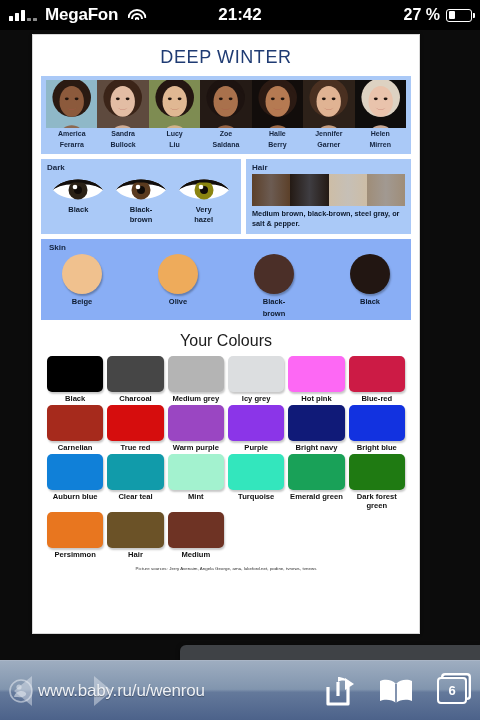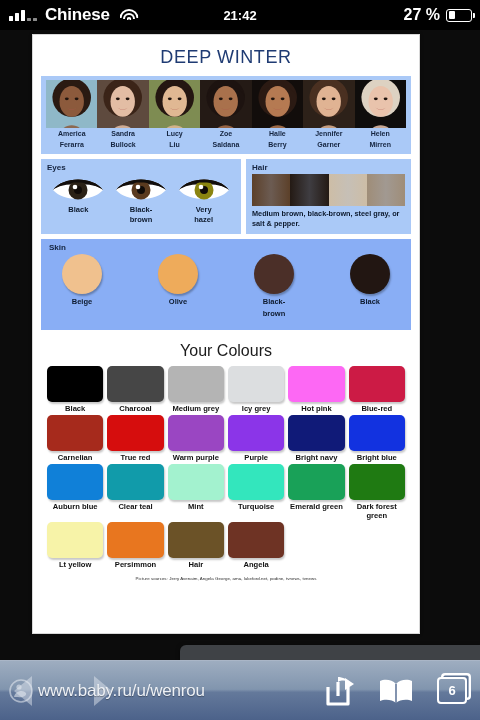--- a/index.html
+++ b/index.html
@@ -24,21 +24,21 @@
   .carrier{ margin-left:8px; font-size:17px; letter-spacing:-0.2px;}
   .wifi{ margin-left:9px; width:20px; height:15px; position:relative;}
   .wifi span{
     position:absolute; left:50%; transform:translateX(-50%);
     border:2.2px solid #fff; border-bottom:none;
     border-radius:50% 50% 0 0 / 100% 100% 0 0;
   }
   .wifi .a{ width:19px; height:9px; top:1px;}
   .wifi .b{ width:12px; height:6px; top:5px;}
   .wifi .c{ width:5px; height:3px; top:9px; border-width:2px;}
-  .clock{ position:absolute; left:0; width:480px; text-align:center; font-size:13px;}
+  .clock{ position:absolute; left:0; width:480px; text-align:center; font-size:17px;}
   .right{ margin-left:auto; display:flex; align-items:center; margin-right:8px; z-index:2;}
   .pct{ font-size:16px; margin-right:6px;}
   .batt{ width:26px; height:13px; border:1.6px solid #fff; border-radius:3px; position:relative;}
   .batt::after{ content:""; position:absolute; right:-4px; top:3.5px; width:2.4px; height:5px; background:#fff; border-radius:0 1px 1px 0;}
   .batt i{ position:absolute; left:1.5px; top:1.5px; bottom:1.5px; width:26%; background:#fff; border-radius:1px; display:block;}
 
   
   .webview{
     position:absolute; top:30px; left:0; width:480px; height:630px;
     background:#0c0c0c; overflow:hidden;
@@ -75,21 +75,21 @@
   .eyes-row{ display:flex; justify-content:space-around; }
   .eye-cell{ text-align:center; width:62px; }
   .eye{ width:54px; height:30px; margin:0 auto; position:relative; }
   .elabel{ font-size:7.5px; line-height:9px; color:#0d1a2e; font-weight:600; margin-top:1px;}
   .hair-panel{ flex:1; }
   .hairstrip{ width:100%; height:32px; display:flex; }
   .hairstrip i{ flex:1; display:block; }
   .htext{ font-size:7.3px; line-height:9.5px; color:#0d1a2e; margin-top:3px; font-weight:600;}
 
   
-  .skin{ background:#89aef5; margin-top:5px; padding:4px 8px 12px 8px; }
+  .skin{ background:#89aef5; margin-top:5px; padding:4px 8px 2px 8px; }
   .skin .ph{ font-size:8px; font-weight:bold; color:#13233d; margin-bottom:2px;}
   .skin-row{ display:flex; justify-content:space-between; }
   .skin-cell{ text-align:center; width:66px; }
   .dot{
     width:40px; height:40px; border-radius:50%; margin:0 auto;
     box-shadow:1px 2px 2px rgba(0,0,0,.28);
   }
   .slabel{ font-size:7.5px; line-height:9px; color:#0d1a2e; margin-top:3px; font-weight:600;}
 
   
@@ -161,21 +161,21 @@
 <body>
 
 <div class="statusbar">
   <div class="sig">
     <i class="b1"></i>
       <i class="b2"></i>
       <i class="b3"></i>
       <i class="d"></i>
       <i class="d"></i>
   </div>
-  <div class="carrier">Chinese</div>
+  <div class="carrier">MegaFon</div>
   <div class="wifi">
     <span class="a"></span>
       <span class="b"></span>
       <span class="c"></span>
   </div>
   <div class="clock">21:42</div>
   <div class="right">
     <div class="pct">27 %</div>
     <div class="batt">
         <i></i>
@@ -287,21 +287,21 @@
                   <path d="M11 48 C12 38 28 38 29 48 Z" fill="#e9c3ac" opacity="0.85"></path>
                 </svg></div>
               <div class="cname">Helen</div>
               <div class="cname">Mirren</div>
             </div>
           </div>
       </div>
 
       <div class="eh">
         <div class="panel eyes-panel">
-          <div class="ph">Eyes</div>
+          <div class="ph">Dark</div>
           <div class="eyes-row" id="eyes-row">
               <div class="eye-cell">
                 <div class="eye"><svg width="54" height="30" viewBox="0 0 54 30">
                     <path d="M2 16 C12 2 42 2 52 16 C42 28 12 28 2 16 Z" fill="#fff"></path>
                     <path d="M2 16 C12 2 42 2 52 16 C44 8 10 8 2 16 Z" fill="#171210"></path>
                     <circle cx="27" cy="16" r="9.5" fill="#2b2217"></circle>
                     <circle cx="27" cy="16" r="4" fill="#100b08"></circle>
                     <circle cx="24" cy="13" r="2.3" fill="#fff"></circle>
                     <path d="M2 16 C12 2 42 2 52 16 C40 6 12 6 2 16 Z" fill="#120e0c"></path>
                   </svg></div>
@@ -443,34 +443,30 @@
               <div class="swatch" style="background:#19a158"></div>
               <div class="plabel">Emerald green</div>
             </div>
             <div class="pcell">
               <div class="swatch" style="background:#1f7a12"></div>
               <div class="plabel">Dark forest green</div>
             </div>
           </div>
           <div class="prow">
             <div class="pcell">
-              <div class="swatch" style="background:#f7f3a8"></div>
-              <div class="plabel">Lt yellow</div>
-            </div>
-            <div class="pcell">
               <div class="swatch" style="background:#e8761f"></div>
               <div class="plabel">Persimmon</div>
             </div>
             <div class="pcell">
               <div class="swatch" style="background:#6b5227"></div>
               <div class="plabel">Hair</div>
             </div>
             <div class="pcell">
               <div class="swatch" style="background:#6e3324"></div>
-              <div class="plabel">Angela</div>
+              <div class="plabel">Medium</div>
             </div>
           </div>
         </div>
 
       <div class="credit">Picture sources: Jerry Avenaim, Angela George, ama, lukeford.net, podine, tvnews, tvnews</div>
     </div>
   </div>
 
   <div class="banner">
     <span>Подписаться на новости</span>

